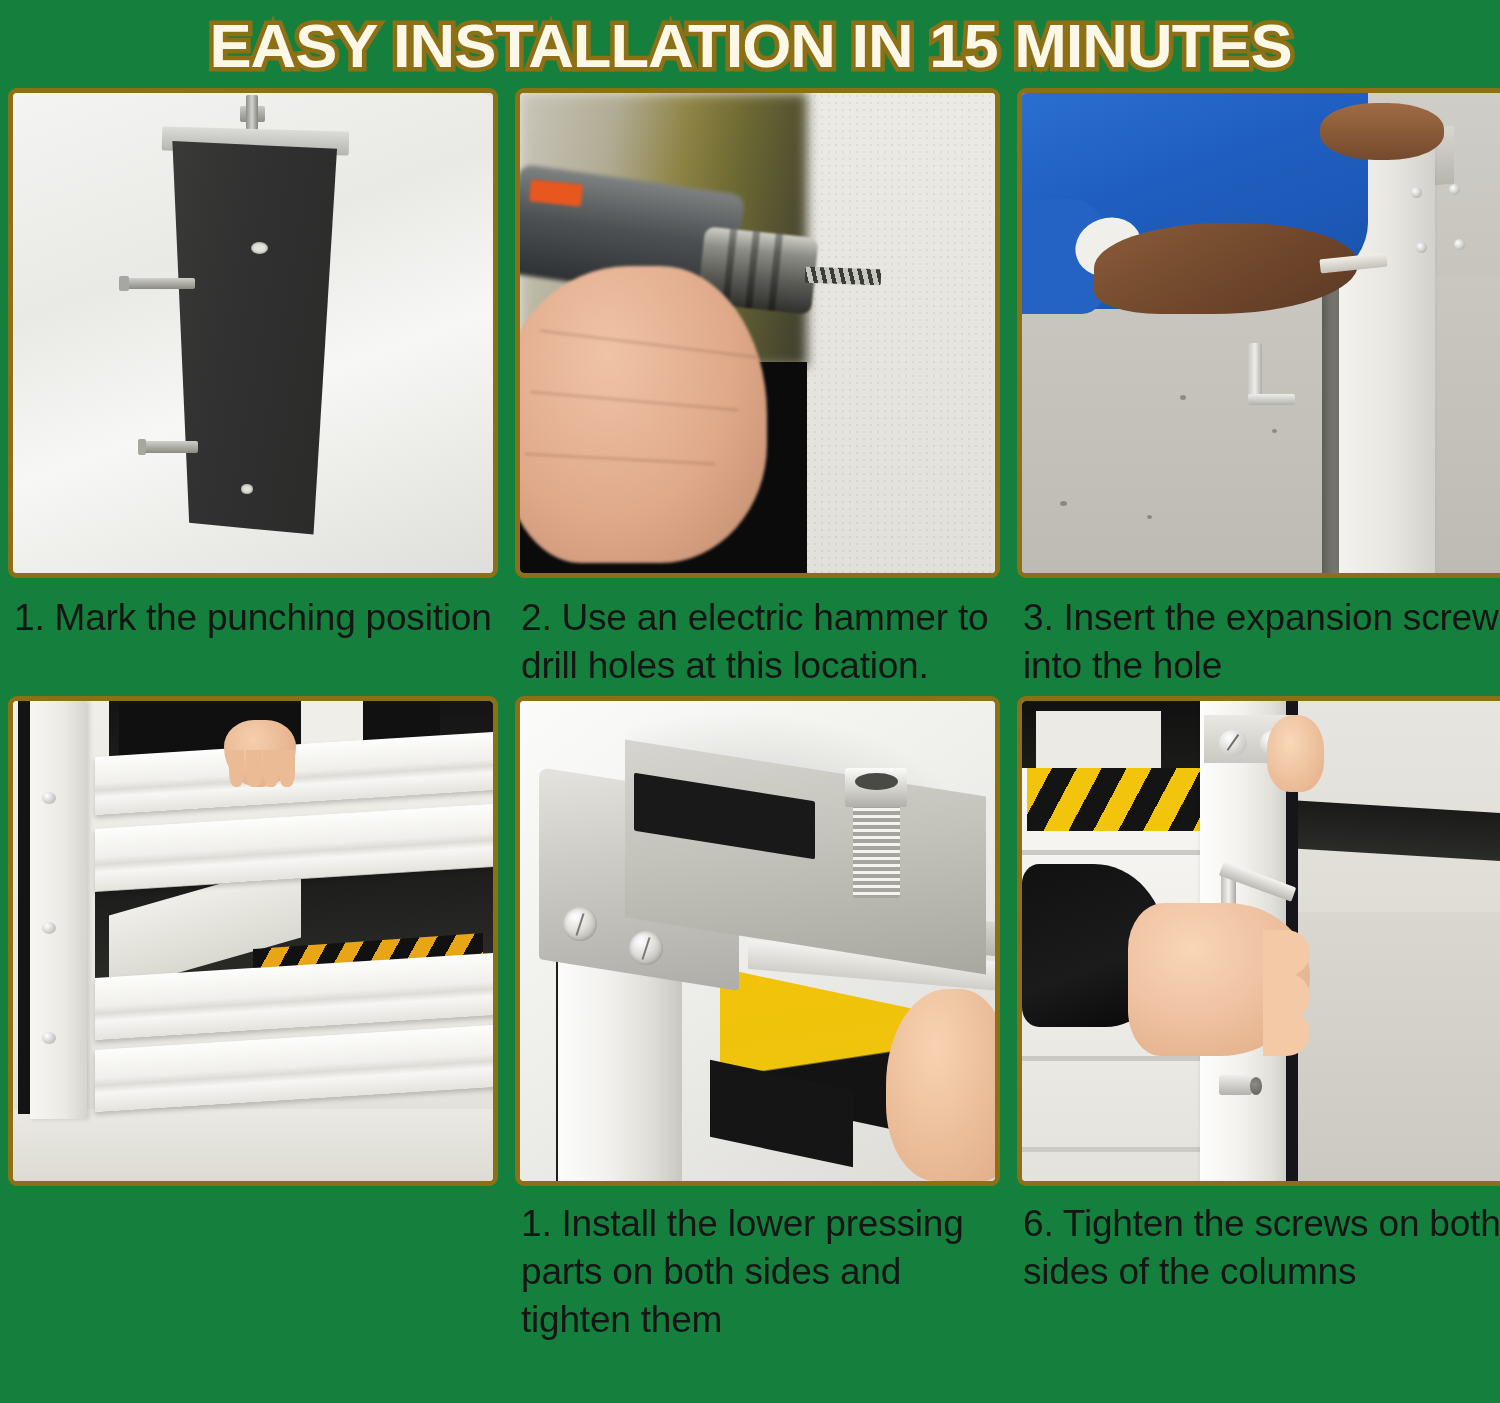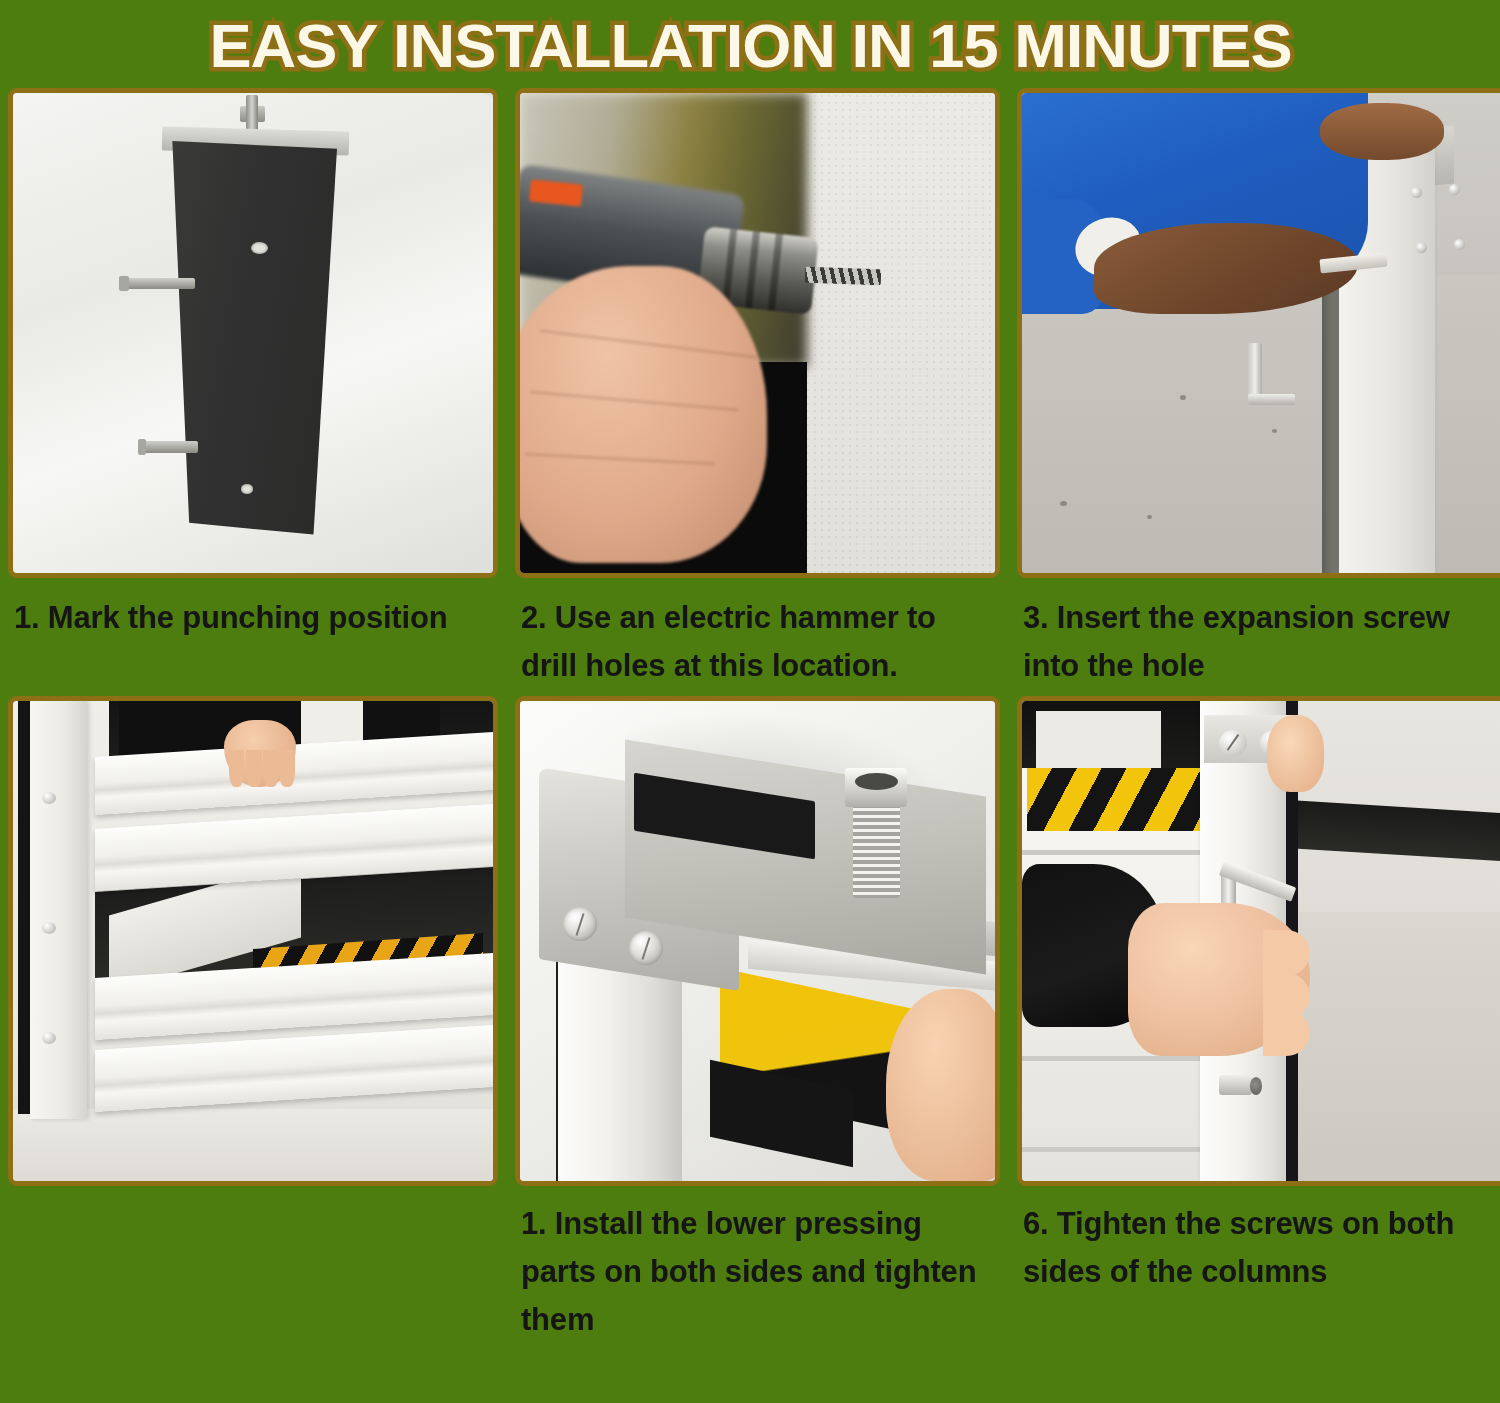--- a/index.html
+++ b/index.html
@@ -2,21 +2,21 @@
 <html><head>
 <meta charset="utf-8">
 <style>
   html,body{margin:0;padding:0;}
   body{
     width:1500px;height:1403px;
     background:#ffffff;
     font-family:"Liberation Sans", sans-serif;
     overflow:hidden;
   }
-  .page{position:relative;width:1500px;height:1403px;background:#4d7c0f;}
+  .page{position:relative;width:1500px;height:1403px;background:#15803d;}
 
   
   .title-bar{
     height:88px;
     display:flex;align-items:center;justify-content:center;
     padding-top:4px;
     box-sizing:border-box;
   }
   .title-text{
     font-family:"Liberation Sans", sans-serif;
@@ -51,24 +51,24 @@
     width:100%;
     height:490px;
     box-sizing:border-box;
     overflow:hidden;
     position:relative;
     background:#cfcfcb;
   }
   .photo{position:absolute;inset:0;overflow:hidden;}
 
   .caption{
-    font-size:31px;
+    font-size:37px;
     line-height:48px;
     color:#151515;
-    font-weight:bold;
+    font-weight:normal;
     padding:16px 4px 0 6px;
     letter-spacing:-0.2px;
     min-height:118px;
     box-sizing:border-box;
   }
   .cell.row2 .caption{min-height:143px;padding-top:14px;}
 
   
   .p1{background:linear-gradient(160deg,#f4f4f2 0%,#e9e9e6 35%,#f7f7f5 60%,#dededa 100%);}
   .p1 .cloth{position:absolute;inset:0;

